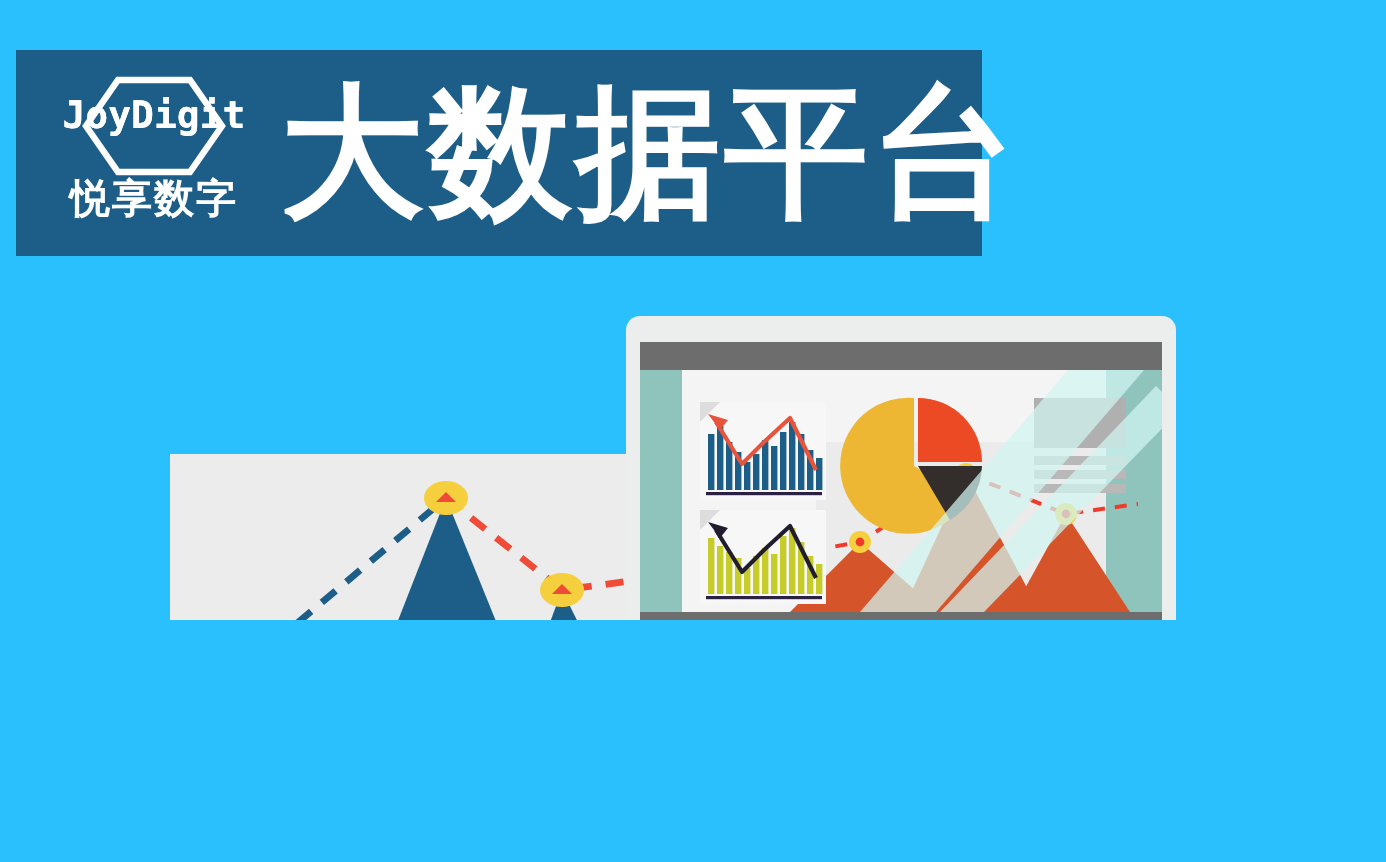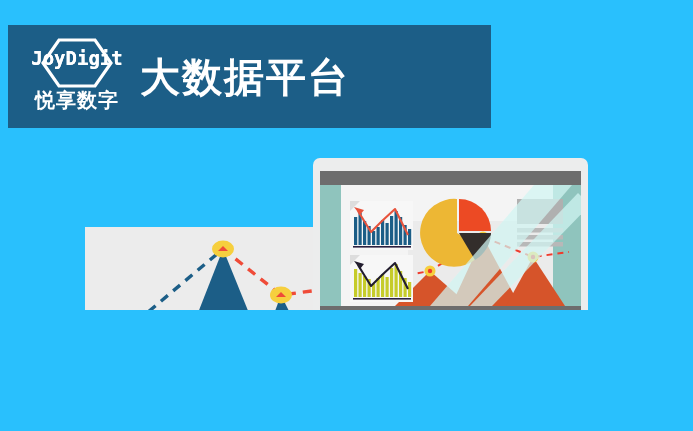--- a/index.html
+++ b/index.html
@@ -30,21 +30,21 @@
     line-height:19px;
     text-shadow:0 0 0 #fff;
   }
   #logo-cn{
     position:absolute;left:0px;top:54px;width:110px;text-align:center;
     color:#ffffff;font-weight:bold;font-size:20px;letter-spacing:1px;
     line-height:22px;
   }
   #header-title{
     position:absolute;left:132px;top:14px;
-    color:#ffffff;font-weight:bold;font-size:40px;line-height:76px;
+    color:#ffffff;font-weight:bold;font-size:72px;line-height:76px;
     letter-spacing:2px;white-space:nowrap;
   }
 
   
   #left-panel{
     position:absolute;left:85px;top:227px;width:230px;height:165px;
     background:#ececec;overflow:hidden;
   }
   #left-panel svg{position:absolute;left:0;top:0;}
 

